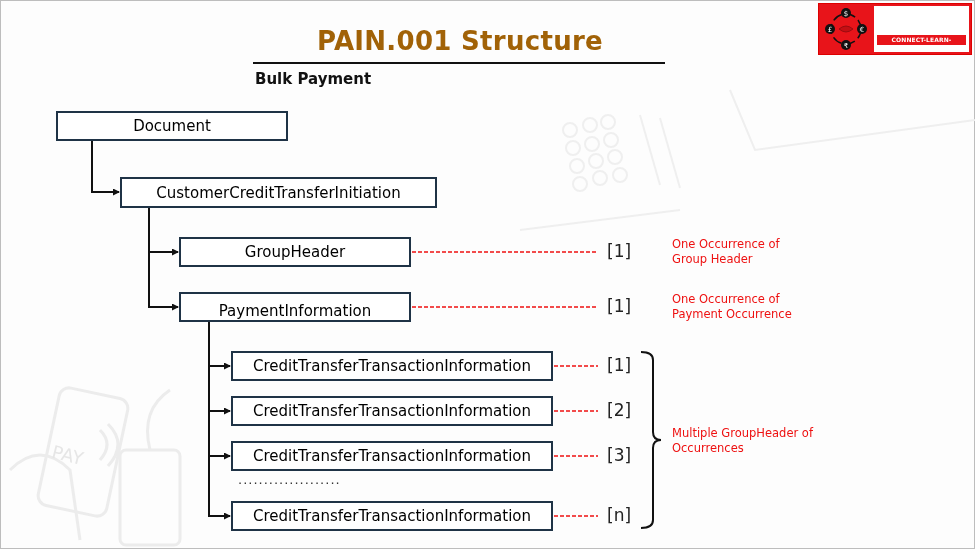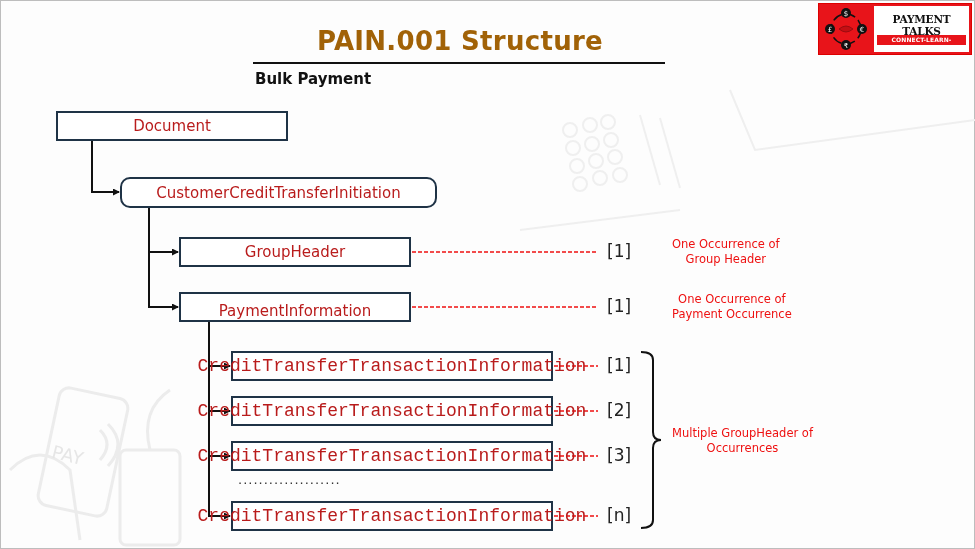--- a/index.html
+++ b/index.html
@@ -42,29 +42,29 @@
   }
   .logo-tag {
     position: absolute; left: 3px; top: 29px; width: 89px; height: 10px;
     background: #e8141a; color: #fff; font-size: 6px; font-weight: bold;
     text-align: center; line-height: 10px; letter-spacing: 0.1px;
   }
   .node {
     position: absolute; box-sizing: border-box;
     border: 2px solid #1f3346; background: #ffffff;
     display: flex; align-items: center; justify-content: center;
-    color: #b91c1c; font-size: 15px;
+    color: #000000; font-size: 15px;
   }
-  .node.small { font-size: 18px; font-family: Liberation Mono, monospace; }
+  .node.small { font-size: 15px; }
   .card {
     position: absolute; color: #222; font-size: 17px;
     font-family: "DejaVu Sans", sans-serif;
   }
   .note {
-    position: absolute; color: #ee1111; font-size: 11.5px; line-height: 15px; text-align: center;
+    position: absolute; color: #ee1111; font-size: 11.5px; line-height: 15px;
   }
   .dots {
     position: absolute; left: 238px; top: 472px; font-size: 13px; color: #333;
     letter-spacing: 1px;
   }
   svg.lines { position: absolute; left: 0; top: 0; }
 </style>
 </head>
 <body>
 
@@ -109,21 +109,20 @@
     <circle cx="43" cy="25" r="5" fill="#111"></circle>
     <circle cx="27" cy="41" r="5" fill="#111"></circle>
     <circle cx="11" cy="25" r="5" fill="#111"></circle>
     <text x="27" y="12" fill="#fff" font-size="7" text-anchor="middle" font-family="DejaVu Sans, sans-serif">$</text>
     <text x="43" y="28" fill="#fff" font-size="7" text-anchor="middle" font-family="DejaVu Sans, sans-serif">€</text>
     <text x="27" y="44" fill="#fff" font-size="7" text-anchor="middle" font-family="DejaVu Sans, sans-serif">₹</text>
     <text x="11" y="28" fill="#fff" font-size="7" text-anchor="middle" font-family="DejaVu Sans, sans-serif">£</text>
     <path d="M20 25 q7 -6 14 0 q-7 6 -14 0z" fill="#c40f14" stroke="#8a0a0e" stroke-width="0.8"></path>
   </svg>
   <div class="logo-panel">
-    <div class="logo-name">PAYMENT TALKS</div>
     <div class="logo-tag">CONNECT-LEARN-EXPLORE</div>
   </div>
 </div>
 
 <svg class="lines" width="975" height="549" viewBox="0 0 975 549">
   <defs>
     <marker id="arr" markerWidth="7" markerHeight="7" refX="6" refY="3.5" orient="auto" markerUnits="userSpaceOnUse">
       <path d="M0 0 L7 3.5 L0 7 z" fill="#111"></path>
     </marker>
   </defs>
@@ -143,21 +142,21 @@
     <line x1="554" y1="411" x2="598" y2="411"></line>
     <line x1="554" y1="456" x2="598" y2="456"></line>
     <line x1="554" y1="516" x2="598" y2="516"></line>
   </g>
   <path d="M641 352 q12 0 12 8 V432 q0 8 8 8 q-8 0 -8 8 V520 q0 8 -12 8" stroke="#111" stroke-width="2" fill="none"></path>
 </svg>
 
 <div class="node" style="left:56px;top:111px;width:232px;height:30px;">
   <span>Document</span>
 </div>
-<div class="node" style="left:120px;top:177px;width:317px;height:31px;border-radius:10px;">
+<div class="node" style="left:120px;top:177px;width:317px;height:31px;">
   <span>CustomerCreditTransferInitiation</span>
 </div>
 <div class="node" style="left:179px;top:237px;width:232px;height:30px;">
   <span>GroupHeader</span>
 </div>
 <div class="node" style="left:179px;top:292px;width:232px;height:30px;align-items:flex-end;">
   <span>PaymentInformation</span>
 </div>
 
 <div class="node small" style="left:231px;top:351px;width:322px;height:30px;">

